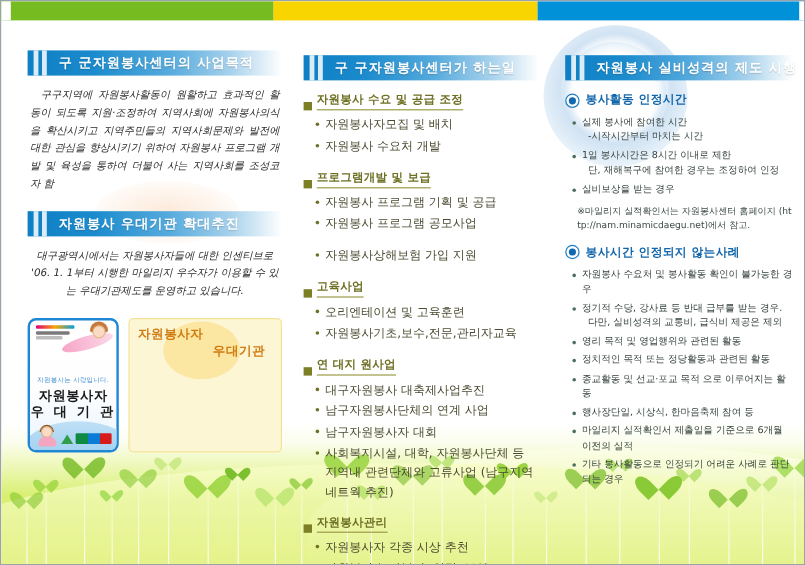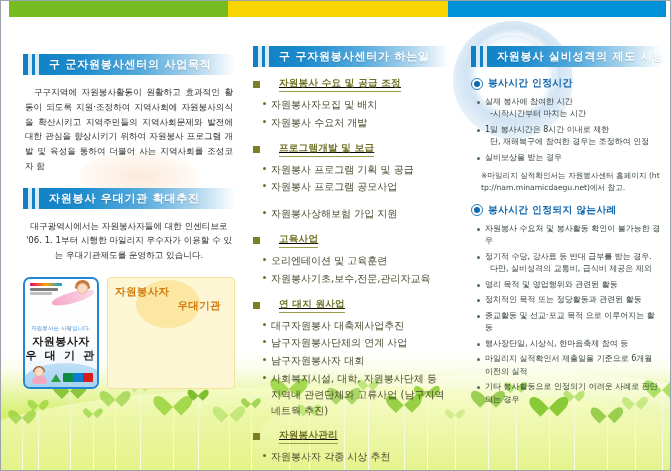--- a/index.html
+++ b/index.html
@@ -160,21 +160,21 @@
   .heart-shape span::after {
     transform: rotate(45deg);
     transform-origin: 0 100%;
   }
 
   
   .col {
     position: absolute;
     top: 0;
   }
-  #col-left   { left: 22px;  top: 53px; width: 212px; }
+  #col-left   { left: 22px;  top: 41px; width: 212px; }
   #col-mid    { left: 252px; top: 45px; width: 196px; }
   #col-right  { left: 470px; top: 45px; width: 190px; }
 
   
   .sec-head {
     position: relative;
     height: 21px;
     margin-bottom: 10px;
     display: flex;
     align-items: center;
@@ -203,20 +203,21 @@
   .body-para {
     font-size: 8.6px;
     line-height: 1.72;
     color: #2b2b2b;
     text-align: justify;
     text-indent: 9px;
     padding: 0 2px;
     margin-bottom: 14px;
     position: relative;
     z-index: 3;
+    font-style: italic;
   }
   .body-para.center {
     text-align: center;
     text-indent: 0;
   }
 
   
   .card-row {
     position: relative;
     display: flex;
@@ -377,24 +378,23 @@
     font-size: 7.6px;
     line-height: 1.62;
     color: #3b3b3b;
     text-align: justify;
   }
 
   
   .m-group { margin-bottom: 11px; }
   .m-head {
     display: flex;
-    align-items: center;
-    gap: 19px;
+    align-items: flex-end;
+    gap: 4px;
     margin-bottom: 5px;
-    text-decoration: underline;
   }
   .m-head .sq {
     width: 7px; height: 7px;
     background: #7d7f25;
     flex: 0 0 auto;
   }
   .m-head .m-title {
     font-size: 9.6px;
     font-weight: bold;
     color: #6e7024;
@@ -812,21 +812,21 @@
   <div class="col" id="col-right">
     <div class="sec-head">
       <div class="tick t1"></div>
       <div class="tick t2"></div>
       <div class="sec-title">자원봉사 실비성격의 제도 시행</div>
     </div>
     <div id="right-groups">
         <div class="r-group">
           <div class="r-head">
             <span class="circ"></span>
-            <span class="r-title">봉사시간 인정시간</span>
+            <span class="r-title">봉사활동 인정시간</span>
           </div>
           <div class="r-item">
             <span class="dot"></span>
             <span class="txt">실제 봉사에 참여한 시간<span class="sub">-시작시간부터 마치는 시간</span></span>
           </div>
           <div class="r-item">
             <span class="dot"></span>
             <span class="txt">1일 봉사시간은 8시간 이내로 제한<span class="sub">단, 재해복구에 참여한 경우는 조정하여 인정</span></span>
           </div>
           <div class="r-item">

